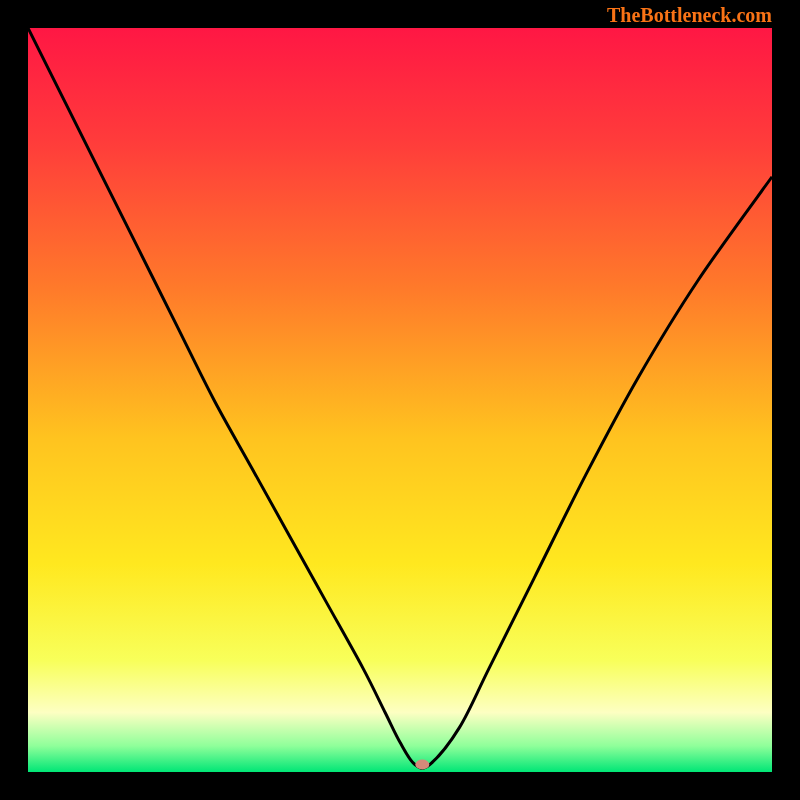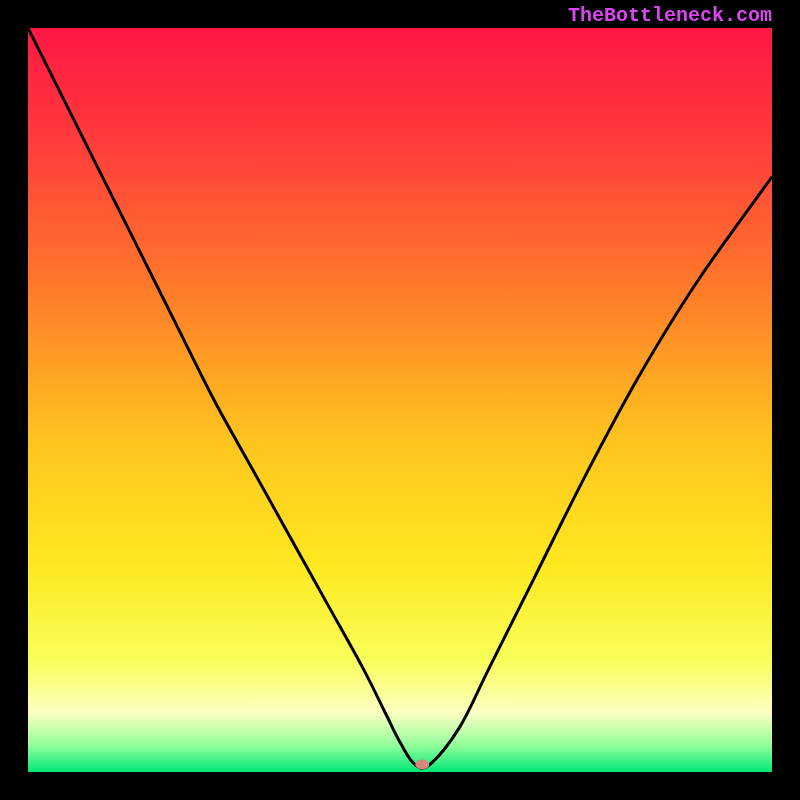--- a/index.html
+++ b/index.html
@@ -24,24 +24,24 @@
     top: 28px;
     left: 28px;
     width: 744px;
     height: 744px;
     overflow: hidden;
   }
   .watermark {
     position: absolute;
     top: 4px;
     right: 28px;
-    color: #d946ef;
+    color: #f97316;
     font-size: 20px;
     font-weight: bold;
-    font-family: Liberation Mono, monospace;
+    font-family: Liberation Serif, serif;
     z-index: 10;
   }
   svg {
     display: block;
   }
 </style>
 </head>
 <body>
 
 <div class="frame">

